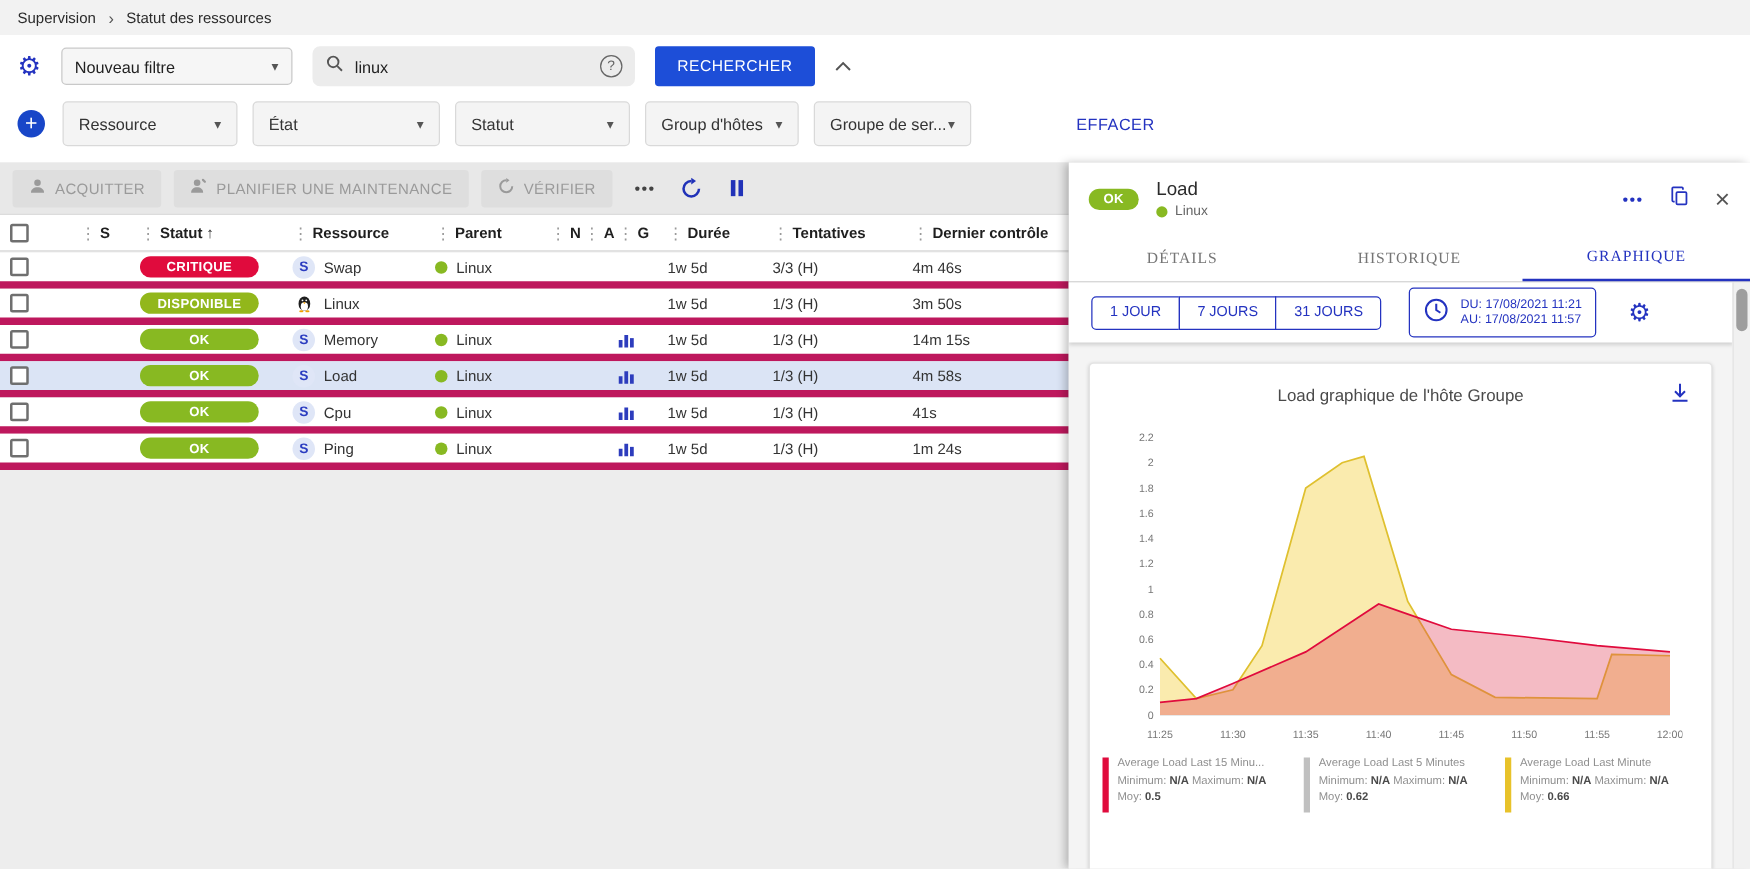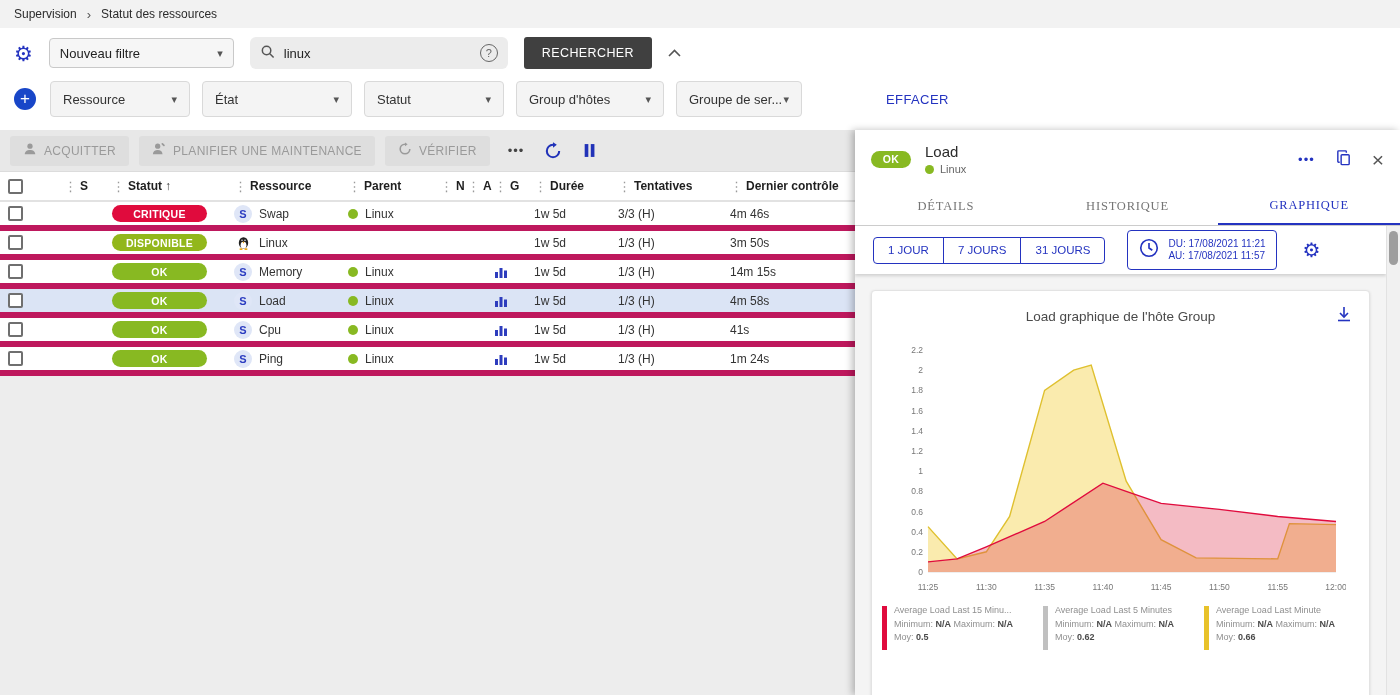--- a/index.html
+++ b/index.html
@@ -15,30 +15,30 @@
   .filters { position:absolute; top:28px; left:0; right:0; height:102px; background:#fff; }
   .filter-row1 { position:absolute; top:8px; left:14px; display:flex; align-items:center; gap:16px; height:34px; }
   .gear { color:#2433c0; font-size:21px; line-height:1; cursor:pointer; }
   .select-box { width:185px; height:30px; background:#f6f6f6; border:1px solid #c9c9c9; border-radius:4px;
     display:flex; align-items:center; justify-content:space-between; padding:4px 10px; font-size:13px; color:#222; }
   .caret { color:#555; font-size:11px; }
   .searchbox { width:258px; height:32px; background:#ececec; border-radius:6px; display:flex; align-items:center; padding:0 10px; gap:9px; }
   .searchbox input { border:none; background:transparent; outline:none; font-size:13px; color:#222; flex:1; font-family:"Liberation Sans",sans-serif; }
   .help-icon { width:18px; height:18px; border:1.4px solid #666; border-radius:50%; color:#666; font-size:11px;
     display:flex; align-items:center; justify-content:center; }
-  .search-btn { background:#404040; color:#fff; border:none; height:32px; padding:0 18px; font-size:12.5px;
+  .search-btn { background:#1d4ed8; color:#fff; border:none; height:32px; padding:0 18px; font-size:12.5px;
     border-radius:3px; letter-spacing:.4px; font-family:"Liberation Sans",sans-serif; cursor:pointer; }
   .collapse-chev { display:flex; align-items:center; }
 
   .filter-row2 { position:absolute; top:52px; left:14px; display:flex; align-items:center; gap:12px; height:38px; }
   .add-circle { width:22px; height:22px; border-radius:50%; background:#1846c8; color:#fff; font-size:17px;
     display:flex; align-items:center; justify-content:center; margin-right:2px; cursor:pointer; }
   .crit { height:36px; background:#f4f4f4; border:1px solid #d9d9d9; border-radius:4px; padding:0 12px;
     display:flex; align-items:center; justify-content:space-between; font-size:13px; color:#333; cursor:pointer; }
-  .crit-0{width:140px}.crit-1{width:150px}.crit-2{width:140px}.crit-3{width:148px}.crit-4{width:126px}
+  .crit-0{width:140px}.crit-1{width:150px}.crit-2{width:140px}.crit-3{width:123px}.crit-4{width:126px}
   .clear-link { margin-left:72px; color:#2433c0; font-size:13px; letter-spacing:.4px; cursor:pointer; text-decoration:none; }
 
   
   .left-main { position:absolute; top:130px; left:0; width:855px; }
   .toolbar { height:42px; background:#e8e8e8; border-bottom:1px solid #dcdcdc; display:flex; align-items:center; padding:0 10px; gap:10px; }
   .tbtn { background:#dedede; color:#9a9a9a; border:none; height:30px; padding:0 13px; border-radius:3px;
     font-size:12px; letter-spacing:.3px; display:flex; align-items:center; gap:7px; font-family:"Liberation Sans",sans-serif; }
   .tbtn svg { flex:none; }
   .more-btn { background:none; border:none; color:#444; font-size:13px; letter-spacing:1px; margin-left:8px; cursor:pointer; }
   .icon-btn { background:none; border:none; color:#2132b8; margin-left:10px; cursor:pointer; display:flex; align-items:center; }
@@ -491,21 +491,21 @@
           </span>
           <span class="date-lines">
             <span>DU: 17/08/2021 11:21</span><br>
             <span>AU: 17/08/2021 11:57</span>
           </span>
         </div>
         <span class="panel-gear">⚙</span>
       </div>
 
       <div class="graph-card">
-        <div class="graph-title">Load graphique de l'hôte Group</div>
+        <div class="graph-title">Load graphique de l'hôte Groupe</div>
         <span class="download-icon">
           <svg width="18" height="18" viewBox="0 0 18 18" fill="none" stroke="#2433c0" stroke-width="1.6">
               <path d="M9 2v9"></path>
               <polyline points="5,8 9,12 13,8"></polyline>
               <path d="M3 15.5h12"></path>
             </svg>
         </span>
         <svg class="chart-svg" viewBox="0 0 450 260" width="450" height="260">
             <line x1="32" y1="234" x2="440" y2="234" stroke="#e0e0e0" stroke-width="1"></line>
             <polygon points="32.0,234.0 32.0,188.6 61.1,220.9 90.3,213.8 113.6,178.5 148.6,52.4 177.7,32.2 195.2,27.1 230.2,143.2 265.1,201.7 300.1,219.9 381.7,220.9 393.4,185.6 440.0,186.6 440.0,234.0" fill="rgba(250,233,165,0.9)"></polygon>

